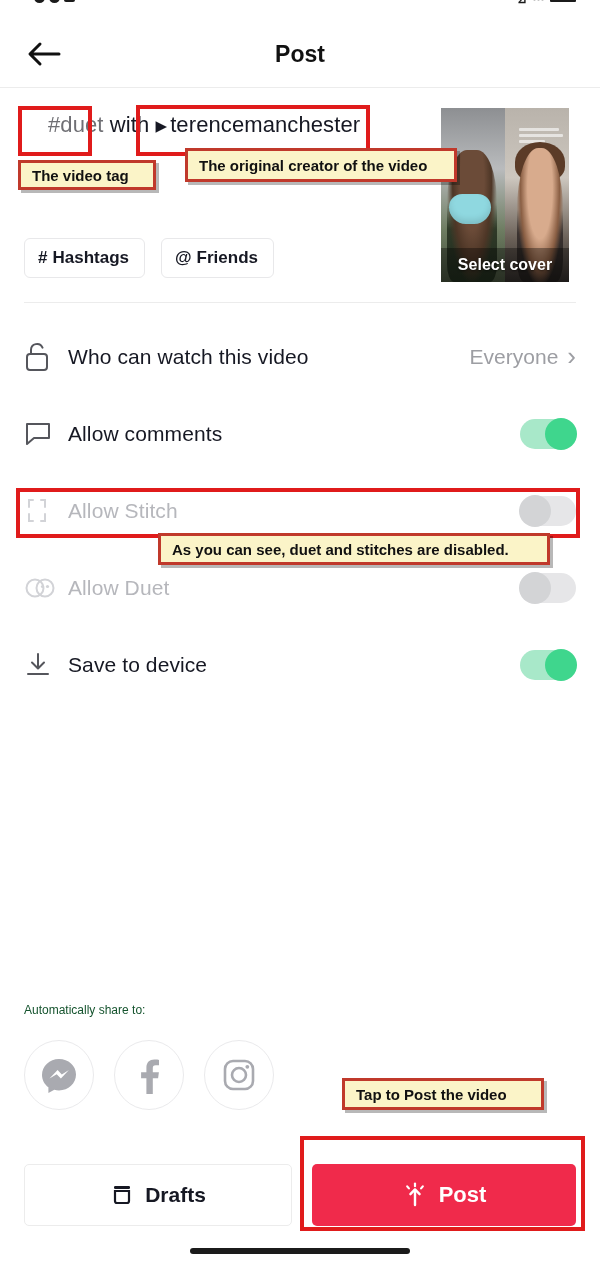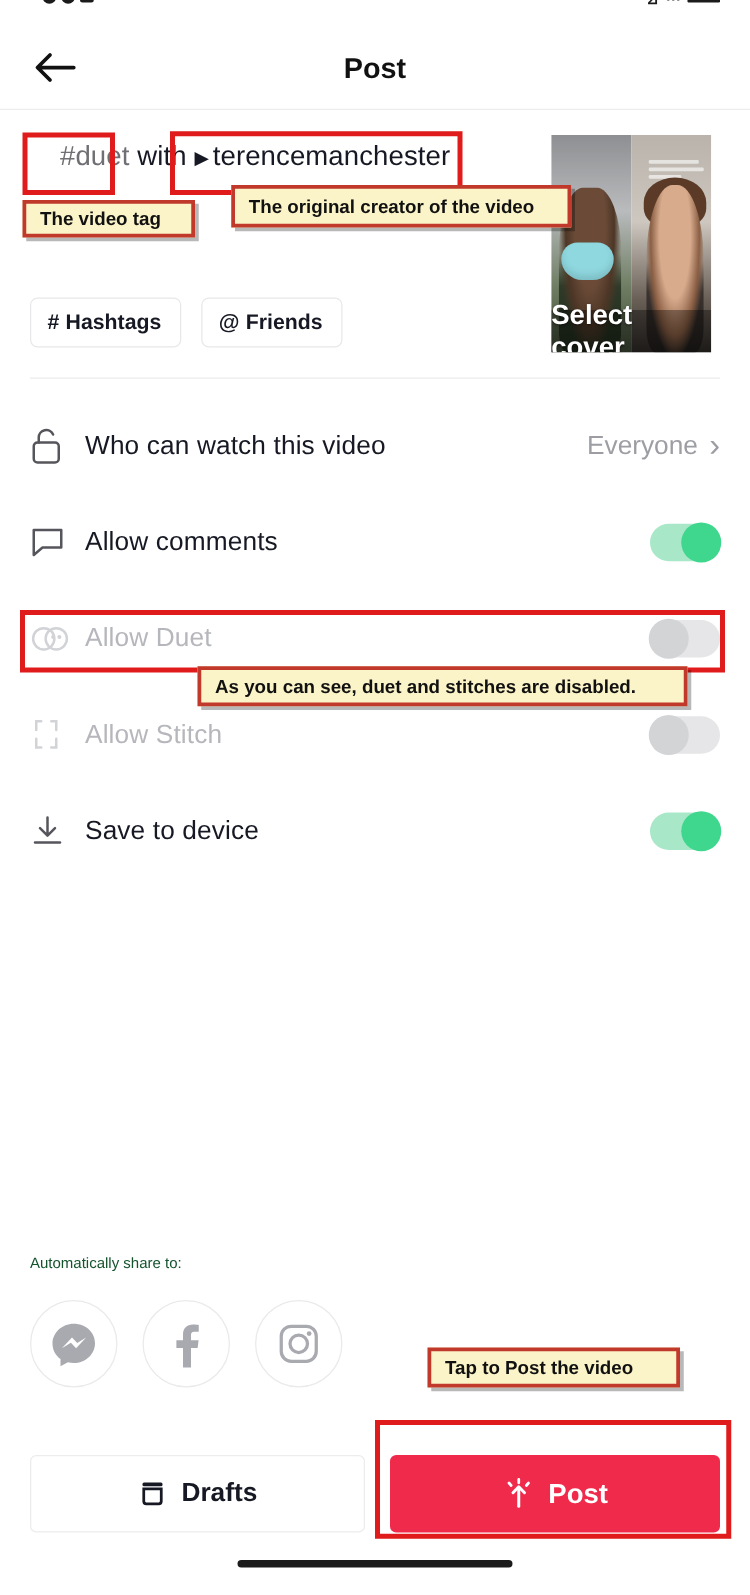--- a/index.html
+++ b/index.html
@@ -88,21 +88,21 @@
   }
   .hair-b {
     position:absolute; left:74px; top:34px; width:50px; height:40px;
     background:#5b3b27; border-radius:50% 50% 38% 38%;
   }
   .cover-caption-lines { position:absolute; right:6px; top:20px; width:44px; }
   .ccl { height:3px; background:rgba(255,255,255,.6); margin-bottom:3px; border-radius:1px;}
   .select-cover {
     position:absolute; left:0; bottom:0; width:128px; height:34px;
     background:rgba(0,0,0,.35);
-    color:#fff; font-size:22px; font-weight:700;
+    color:#fff; font-size:16px; font-weight:700;
     display:flex; align-items:center; justify-content:center;
     text-shadow:0 1px 2px rgba(0,0,0,.5);
   }
 
   .divider {
     position:absolute; left:24px; top:302px; width:552px; height:1px; background:#ececec;
   }
 
   
   .settings { position:absolute; top:318px; left:0; width:600px; }
@@ -256,43 +256,43 @@
         </svg>
       </div>
       <div class="row-label">Allow comments</div>
       <div class="toggle on">
         <span class="knob"></span>
       </div>
     </div>
 
     <div class="row disabled">
       <div class="row-icon">
+        <svg width="26" height="28" viewBox="0 0 26 28">
+          <path d="M9 3 H5 v7" fill="none" stroke="#d2d3d7" stroke-width="2" stroke-linecap="round"></path>
+          <path d="M5 17 v7 h4" fill="none" stroke="#d2d3d7" stroke-width="2" stroke-linecap="round"></path>
+          <path d="M17 3 h4 v7" fill="none" stroke="#d2d3d7" stroke-width="2" stroke-linecap="round"></path>
+          <path d="M21 17 v7 h-4" fill="none" stroke="#d2d3d7" stroke-width="2" stroke-linecap="round"></path>
+        </svg>
+      </div>
+      <div class="row-label">Allow Stitch</div>
+      <div class="toggle off">
+        <span class="knob"></span>
+      </div>
+    </div>
+
+    <div class="row disabled">
+      <div class="row-icon">
         <svg width="32" height="26" viewBox="0 0 32 26">
           <circle cx="11" cy="13" r="8.5" fill="none" stroke="#d2d3d7" stroke-width="2"></circle>
           <circle cx="21" cy="13" r="8.5" fill="none" stroke="#d2d3d7" stroke-width="2"></circle>
           <circle cx="18.5" cy="11.5" r="1.6" fill="#d2d3d7"></circle>
           <circle cx="23.5" cy="11.5" r="1.6" fill="#d2d3d7"></circle>
         </svg>
       </div>
       <div class="row-label">Allow Duet</div>
-      <div class="toggle off">
-        <span class="knob"></span>
-      </div>
-    </div>
-
-    <div class="row disabled">
-      <div class="row-icon">
-        <svg width="26" height="28" viewBox="0 0 26 28">
-          <path d="M9 3 H5 v7" fill="none" stroke="#d2d3d7" stroke-width="2" stroke-linecap="round"></path>
-          <path d="M5 17 v7 h4" fill="none" stroke="#d2d3d7" stroke-width="2" stroke-linecap="round"></path>
-          <path d="M17 3 h4 v7" fill="none" stroke="#d2d3d7" stroke-width="2" stroke-linecap="round"></path>
-          <path d="M21 17 v7 h-4" fill="none" stroke="#d2d3d7" stroke-width="2" stroke-linecap="round"></path>
-        </svg>
-      </div>
-      <div class="row-label">Allow Stitch</div>
       <div class="toggle off">
         <span class="knob"></span>
       </div>
     </div>
 
     <div class="row">
       <div class="row-icon">
         <svg width="28" height="28" viewBox="0 0 28 28">
           <path d="M14 3 V17 M8 11.5 L14 17.5 L20 11.5" fill="none" stroke="#55565c" stroke-width="2" stroke-linecap="round" stroke-linejoin="round"></path>
           <path d="M4 23 H24" fill="none" stroke="#55565c" stroke-width="2" stroke-linecap="round"></path>

